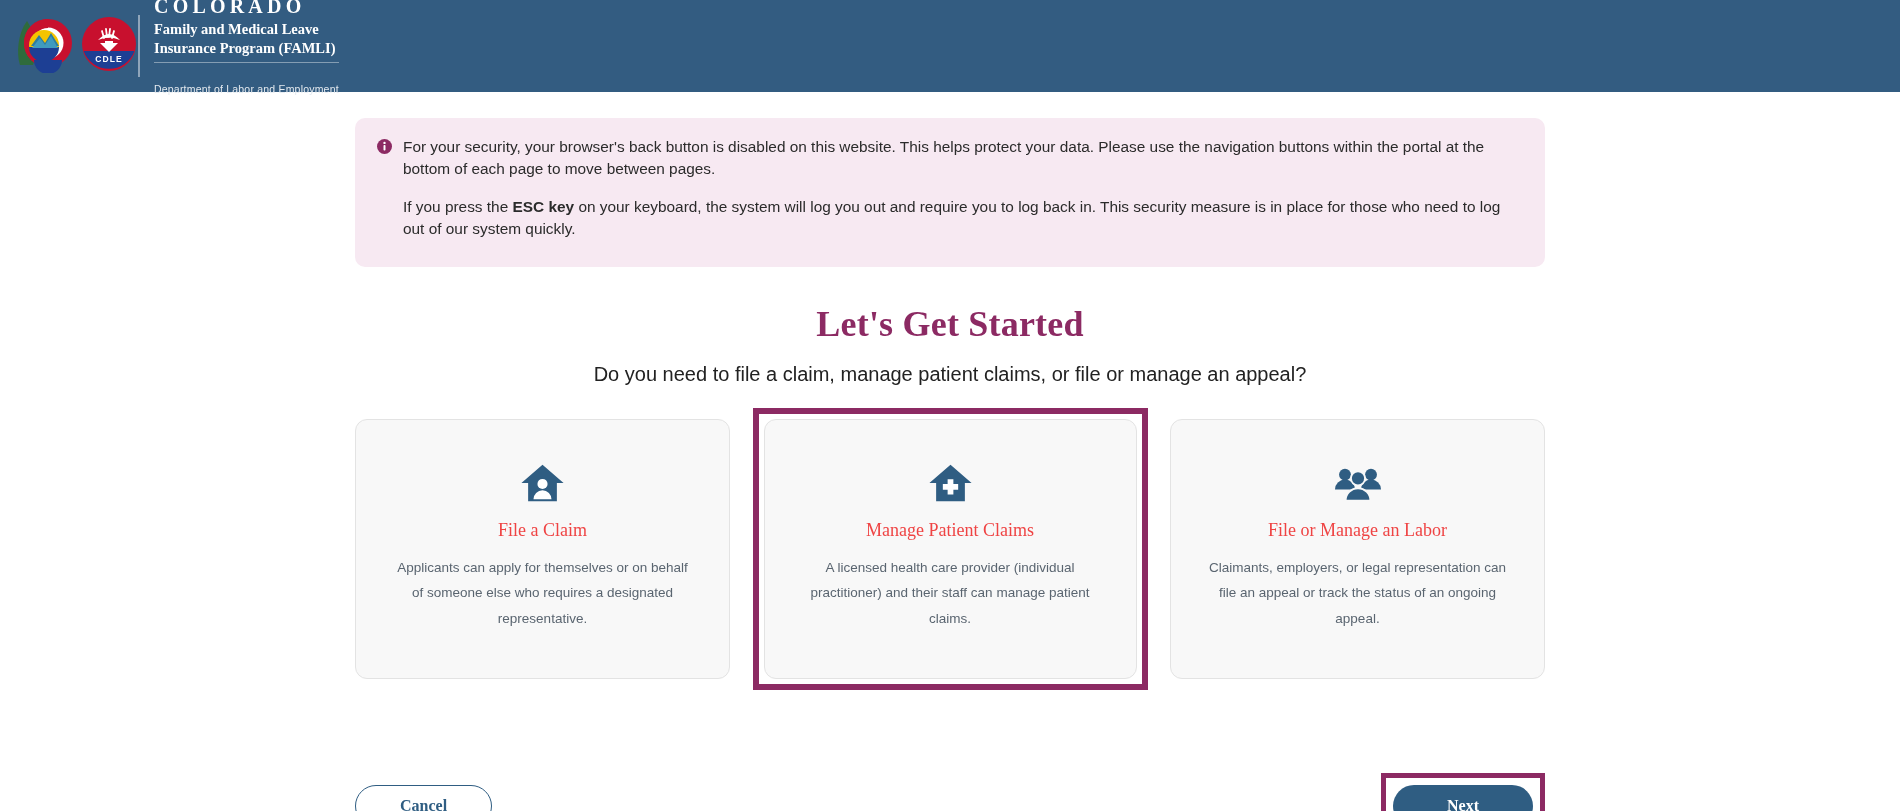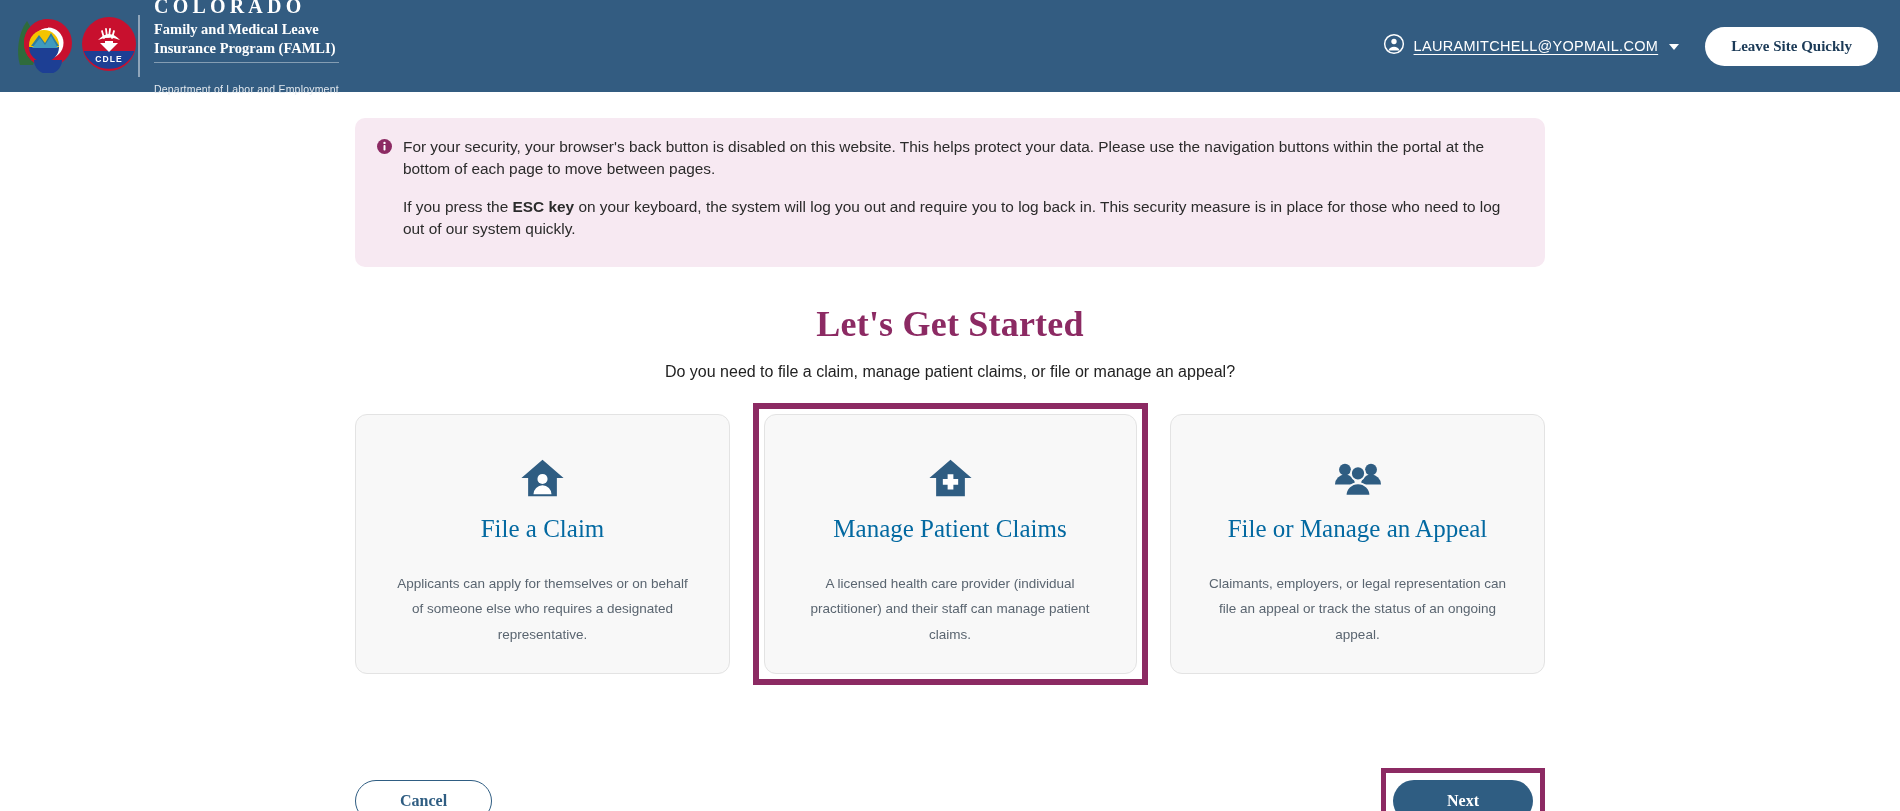--- a/index.html
+++ b/index.html
@@ -169,21 +169,21 @@
     font-family: "Liberation Serif", serif;
     font-weight: 700;
     font-size: 36px;
     margin-top: 36px;
     letter-spacing: 0.2px;
   }
 
   .page-subtitle {
     text-align: center;
     font-family: "Liberation Sans", sans-serif;
-    font-size: 16px;
+    font-size: 20px;
     color: #222;
     margin-top: 18px;
   }
 
   
   .cards-row {
     display: flex;
     justify-content: space-between;
     align-items: flex-start;
     margin-top: 33px;
@@ -217,34 +217,34 @@
 
   .card-icon {
     height: 48px;
     display: flex;
     align-items: flex-end;
     justify-content: center;
   }
 
   .card-title {
     font-family: "Liberation Serif", serif;
-    font-size: 25px;
-    color: #0369a1;
+    font-size: 18px;
+    color: #ef4444;
     margin-top: 14px;
     text-align: center;
     white-space: nowrap;
   }
 
   .card-desc {
     font-family: "Liberation Sans", sans-serif;
     font-size: 13.5px;
     color: #5a6570;
     line-height: 1.9;
     text-align: center;
-    margin-top: 28px;
+    margin-top: 14px;
     max-width: 300px;
   }
 
   
   .actions {
     display: flex;
     justify-content: space-between;
     align-items: center;
     margin-top: 36px;
     height: 62px;
@@ -322,36 +322,20 @@
       <div class="brand-program">
         <div>Family and Medical Leave</div>
         <div>Insurance Program (FAMLI)</div>
       </div>
       <div class="brand-dept-wrap">
         <span class="brand-dept">Department of Labor and Employment</span>
       </div>
     </div>
   </div>
 
-  <div class="header-right">
-
-    <div class="user-menu">
-      <span class="user-icon">
-        <svg width="22" height="22" viewBox="0 0 24 24" aria-hidden="true">
-          <circle cx="12" cy="12" r="10.2" fill="none" stroke="#ffffff" stroke-width="1.6"></circle>
-          <circle cx="12" cy="9.3" r="2.9" fill="#ffffff"></circle>
-          <path d="M5.9 19.2 a6.6 6.6 0 0 1 12.2 0" fill="#ffffff"></path>
-        </svg>
-      </span>
-      <span class="user-email">LAURAMITCHELL@YOPMAIL.COM</span>
-      <span class="caret-down"></span>
-    </div>
-
-    <button class="leave-btn">Leave Site Quickly</button>
-  </div>
 </header>
 
 <div class="page">
   <div class="container">
 
     <div class="alert">
       <span class="alert-icon">
         <svg width="15" height="15" viewBox="0 0 16 16" aria-hidden="true">
           <circle cx="8" cy="8" r="8" fill="#8c2a63"></circle>
           <circle cx="8" cy="4.2" r="1.25" fill="#ffffff"></circle>
@@ -401,21 +385,21 @@
           <div class="card-icon">
             <svg width="52" height="46" viewBox="0 0 56 48" aria-hidden="true">
               <circle cx="14" cy="15" r="6.4" fill="#2f5d82"></circle>
               <path d="M3.2 31 a10.8 10.8 0 0 1 21.6 0 Z" fill="#2f5d82"></path>
               <circle cx="42" cy="15" r="6.4" fill="#2f5d82"></circle>
               <path d="M31.2 31 a10.8 10.8 0 0 1 21.6 0 Z" fill="#2f5d82"></path>
               <circle cx="28" cy="19" r="7.6" fill="#2f5d82" stroke="#f8f8f8" stroke-width="2"></circle>
               <path d="M14.6 43 a13.4 13.4 0 0 1 26.8 0 Z" fill="#2f5d82" stroke="#f8f8f8" stroke-width="2"></path>
             </svg>
           </div>
-          <div class="card-title">File or Manage an Appeal</div>
+          <div class="card-title">File or Manage an Labor</div>
           <div class="card-desc">Claimants, employers, or legal representation can file an appeal or track the status of an ongoing appeal.</div>
         </div>
       </div>
     </div>
 
     <div class="actions">
       <button class="btn-cancel">Cancel</button>
       <div class="next-wrap">
         <button class="btn-next">Next</button>
       </div>

